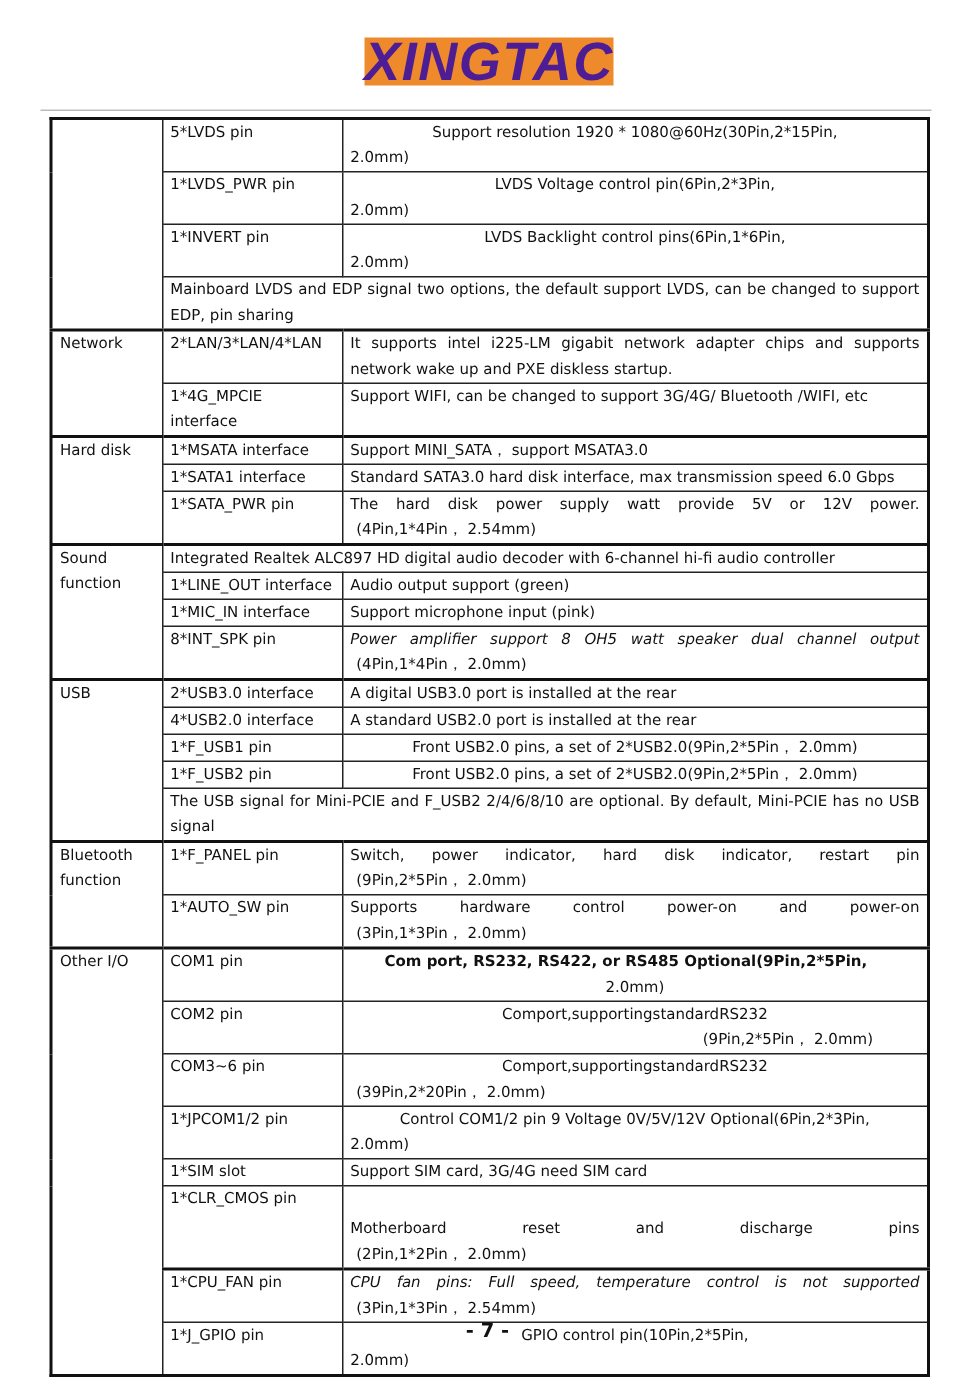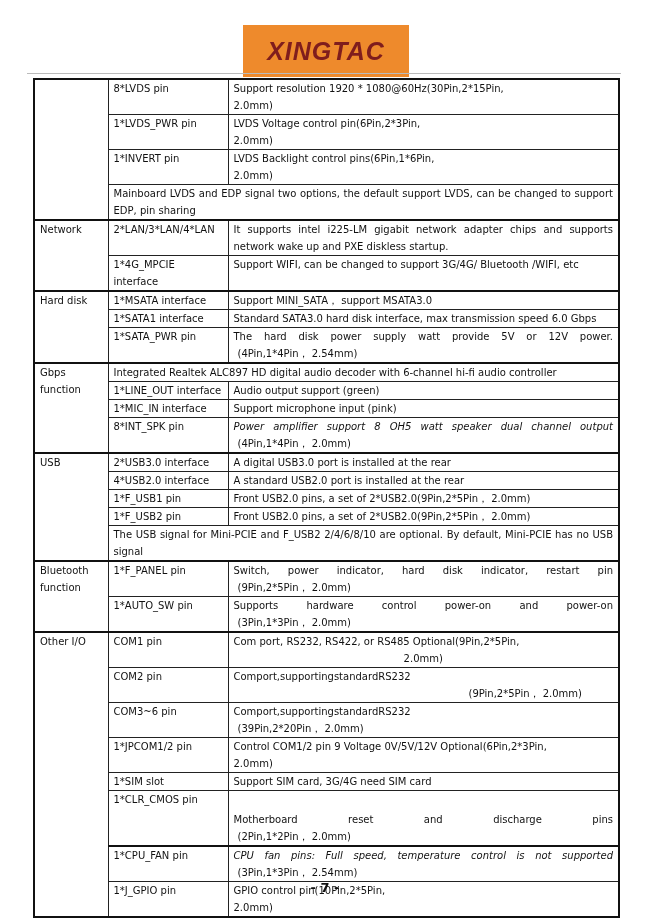--- a/index.html
+++ b/index.html
@@ -1,33 +1,33 @@
 <!DOCTYPE html>
 <html><head>
 <meta charset="utf-8">
 <style>
   html, body { margin: 0; padding: 0; background: #ffffff; }
   body { width: 650px; height: 919px; position: relative; overflow: hidden;
          font-family: "DejaVu Sans", "Liberation Sans", sans-serif; color: #111; }
   .logo-wrap { position: absolute; left: 0; top: 0; width: 650px; height: 78px; }
-  .logo { position: absolute; left: 243px; top: 25px; width: 166px; height: 52px;
-          background: #ee8a2c; color: #7f1d1d; display: flex; align-items: center; justify-content: center;
+  .logo { position: absolute; left: 243px; top: 25px; width: 166px; height: 32px;
+          background: #ee8a2c; color: #4c1d95; display: flex; align-items: center; justify-content: center;
           font-family: "Liberation Sans", sans-serif; font-weight: bold; font-style: italic;
-          font-size: 25px; letter-spacing: 1px; }
+          font-size: 36px; letter-spacing: 1px; }
   .header-rule { position: absolute; left: 27px; top: 73px; width: 594px; height: 1px; background: #bbb; }
   table.spec { position: absolute; left: 33px; top: 78px; width: 585px; border-collapse: collapse;
                font-size: 10px; line-height: 17px; table-layout: fixed; }
   table.spec td { border: 1px solid #222; padding: 0 5px; vertical-align: top; }
   table.spec tr.sec-start td { border-top: 2px solid #111; }
   table.spec { border: 2px solid #111; }
   col.c1 { width: 74px; }
   col.c2 { width: 120px; }
   col.c3 { width: 391px; }
   td.desc { text-align: justify; }
-  .split { display: flex; justify-content: flex-start; }
+  .split { display: flex; justify-content: center; }
   .indent { padding-left: 4px; }
   .center-line { text-align: center; }
   .page-num { position: absolute; left: 0; width: 650px; top: 880px; text-align: center;
               font-size: 13px; font-weight: bold; }
 </style>
 </head>
 <body>
 
 <div class="logo-wrap">
   <div class="logo">XINGTAC</div>
@@ -37,21 +37,21 @@
 <table class="spec">
   <colgroup>
       <col class="c1">
       <col class="c2">
       <col class="c3">
     </colgroup>
   <tbody>
 
     <tr>
       <td rowspan="4"></td>
-      <td>8*LVDS pin</td>
+      <td>5*LVDS pin</td>
       <td class="desc">
         <div class="split">
             <span>Support resolution 1920 * 1080@60Hz</span>
             <span>(30Pin,2*15Pin,</span>
           </div>
         <div>2.0mm)</div>
       </td>
     </tr>
     <tr>
       <td>1*LVDS_PWR pin</td>
@@ -98,21 +98,21 @@
     </tr>
     <tr>
       <td>1*SATA_PWR pin</td>
       <td class="desc">
         <div style="text-align:justify;text-align-last:justify;">The hard disk power supply watt provide 5V or 12V power.</div>
         <div class="indent">(4Pin,1*4Pin， 2.54mm)</div>
       </td>
     </tr>
 
     <tr class="sec-start">
-      <td rowspan="4">Gbps function</td>
+      <td rowspan="4">Sound function</td>
       <td colspan="2">Integrated Realtek ALC897 HD digital audio decoder with 6-channel hi-fi audio controller</td>
     </tr>
     <tr>
       <td>1*LINE_OUT interface</td>
       <td class="desc">Audio output support (green)</td>
     </tr>
     <tr>
       <td>1*MIC_IN interface</td>
       <td class="desc">Support microphone input (pink)</td>
     </tr>
@@ -168,21 +168,21 @@
       <td class="desc">
         <div style="text-align:justify;text-align-last:justify;">Supports hardware control power-on and power-on</div>
         <div class="indent">(3Pin,1*3Pin， 2.0mm)</div>
       </td>
     </tr>
 
     <tr class="sec-start">
       <td rowspan="8">Other I/O</td>
       <td>COM1 pin</td>
       <td class="desc">
-        <div class="split" style="padding-right:12px;">
+        <div class="split" style="padding-right:12px;font-weight:bold;">
             <span>Com port, RS232, RS422, or RS485 Optional</span>
             <span>(9Pin,2*5Pin,</span>
           </div>
         <div class="center-line">2.0mm)</div>
       </td>
     </tr>
     <tr>
       <td>COM2 pin</td>
       <td class="desc">
         <div class="split">

